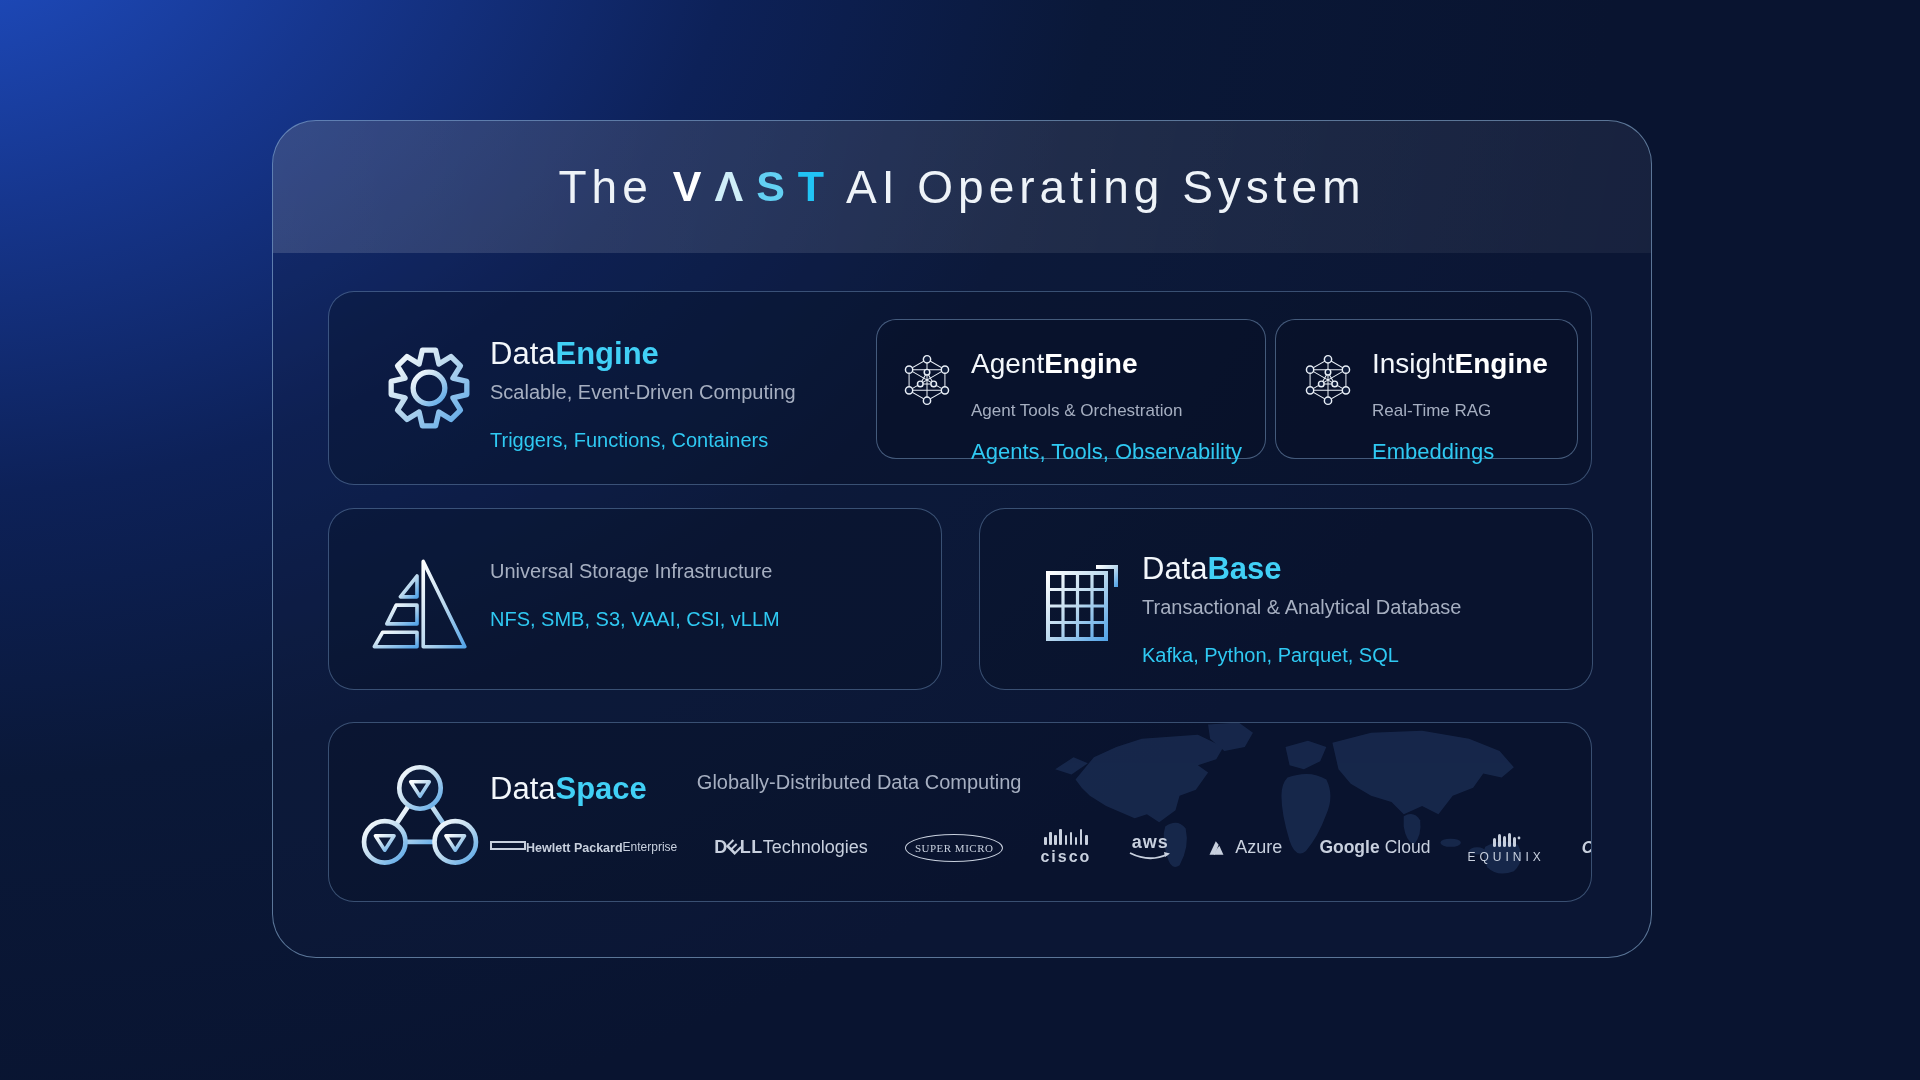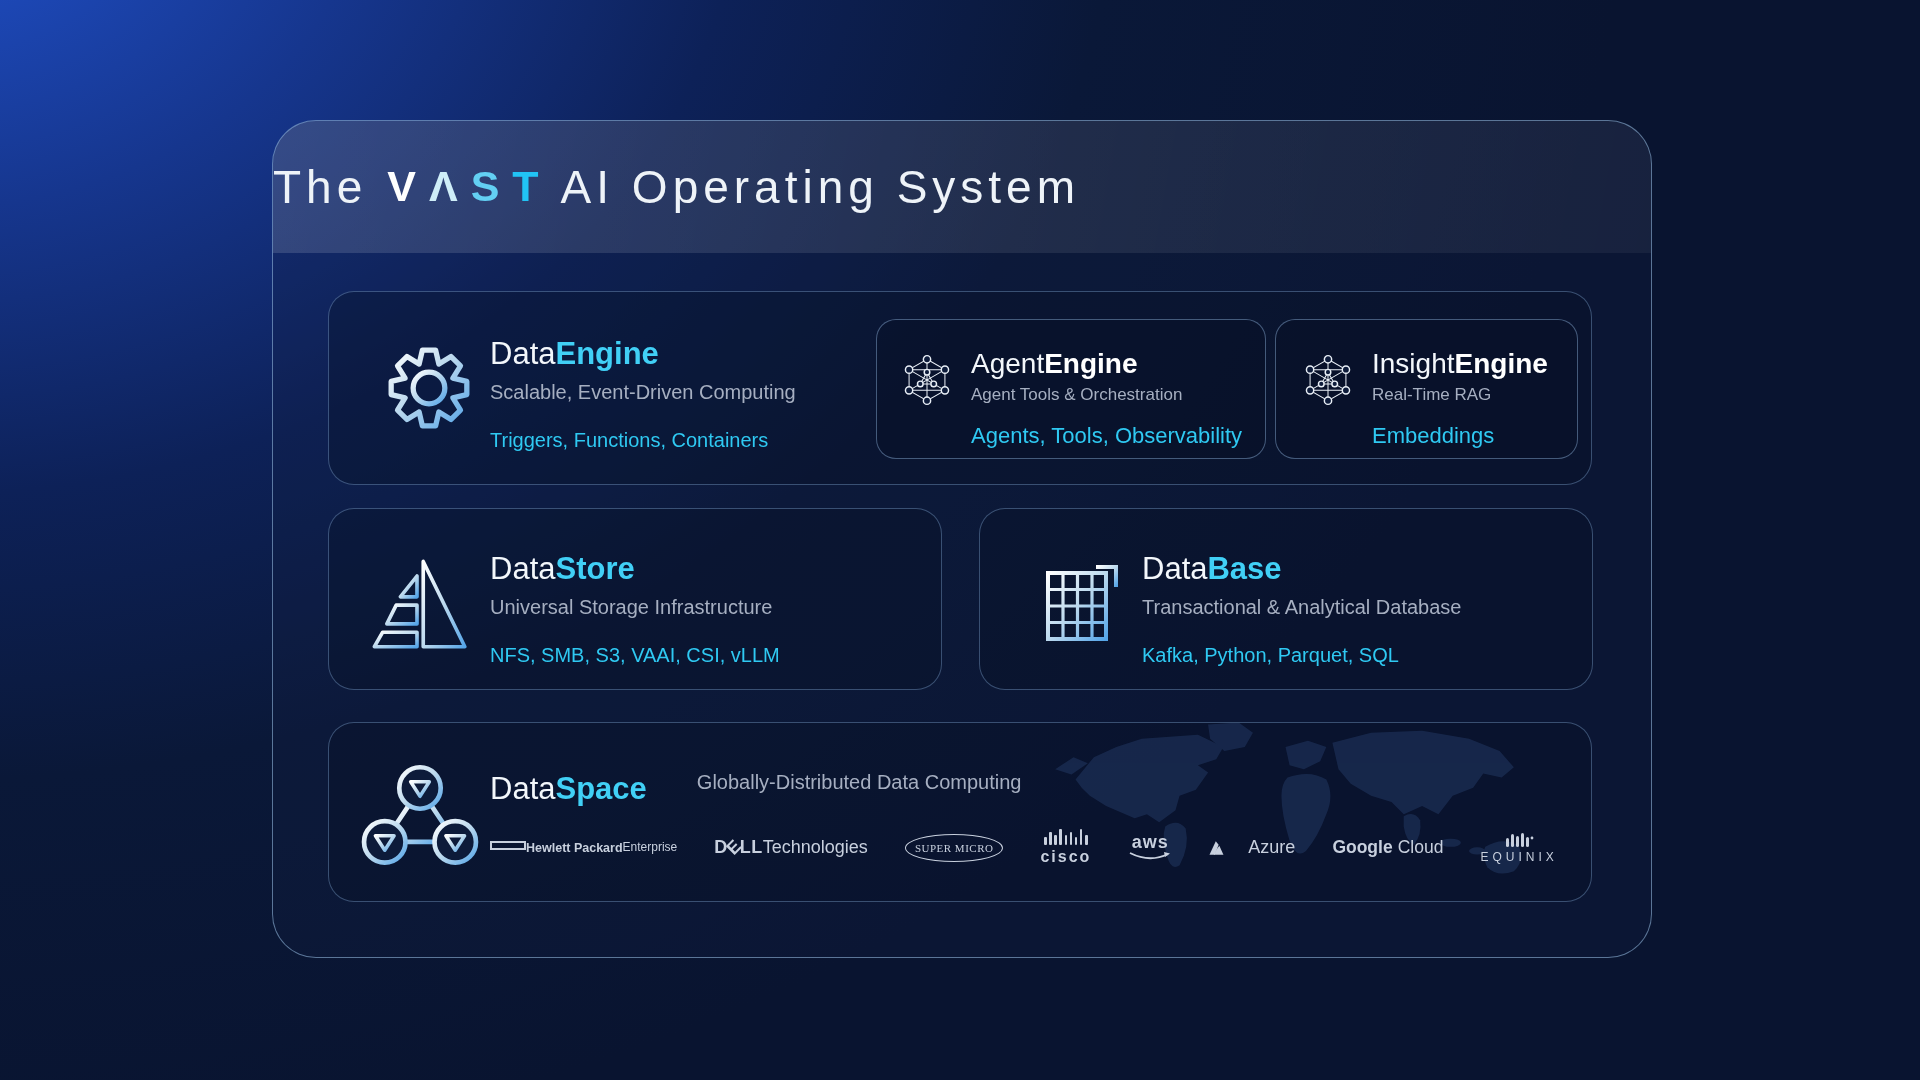--- a/index.html
+++ b/index.html
@@ -15,21 +15,21 @@
     border:1.5px solid rgba(156,197,234,.55);border-radius:44px;
     background:rgba(18,32,66,.26);
   }
   .panel-band{
     position:absolute;left:0;top:0;right:0;height:132px;
     border-radius:42px 42px 0 0;
     background:linear-gradient(100deg, rgba(255,255,255,.14), rgba(255,255,255,.07) 70%, rgba(255,255,255,.05));
   }
   .panel-title{
     position:absolute;left:0;top:0;right:0;height:132px;
-    display:flex;align-items:center;gap:20px;
+    display:flex;align-items:center;justify-content:center;gap:20px;
   }
   .t-light{font-size:46px;font-weight:300;letter-spacing:5px;color:#eef3f8;}
   .brand{display:flex;gap:11px;align-items:center;transform:translateY(-1px);}
   .brand span{font-size:43px;font-weight:800;letter-spacing:2px;}
   .b0{color:#ffffff;} .b1{color:#cfeef8;} .b2{color:#63d0f3;} .b3{color:#21c4f5;}
   
   .card{
     position:absolute;border:1px solid rgba(130,168,214,.40);border-radius:26px;
     background:rgba(6,14,34,.32);
   }
@@ -43,21 +43,21 @@
   }
   .agent{left:547px;top:27px;width:388px;height:138px;}
   .insight{left:946px;top:27px;width:301px;height:138px;}
   .abs{position:absolute;}
   .card-title{font-size:31px;color:#f3f7fb;font-weight:400;white-space:nowrap;}
   .card-title b{font-weight:700;color:#41d0f6;}
   .card-sub{font-size:20px;color:#a6afc1;margin-top:9px;white-space:nowrap;}
   .card-feat{font-size:20px;color:#2fc9f2;margin-top:25px;white-space:nowrap;}
   .sub-title{font-size:28px;color:#f3f7fb;font-weight:400;white-space:nowrap;}
   .sub-title b{font-weight:700;color:#ffffff;}
-  .sub-sub{font-size:17px;color:#a6afc1;margin-top:5px;white-space:nowrap;}
+  .sub-sub{font-size:17px;color:#a6afc1;margin-top:21px;white-space:nowrap;}
   .sub-feat{font-size:22px;color:#2fc9f2;margin-top:18px;white-space:nowrap;}
   
   .space-head{display:flex;align-items:flex-start;gap:50px;}
   .space-sub{font-size:20px;color:#a6afc1;white-space:nowrap;}
   .map{position:absolute;right:16px;top:-8px;width:530px;height:176px;opacity:.6;pointer-events:none;}
   
   .logos{position:absolute;left:161px;top:106px;right:30px;display:flex;align-items:center;gap:37px;}
   .logo{color:#c8d0de;display:flex;align-items:center;flex:0 0 auto;}
   .hpe{flex-direction:row;align-items:flex-start;line-height:1.12;}
   .hpe .bar{width:36px;height:9px;border:2.5px solid #c8d0de;margin-bottom:4px;box-sizing:border-box;}
@@ -67,21 +67,21 @@
   .dell .dl{font-weight:800;letter-spacing:.5px;}
   .dell .e{display:inline-block;transform:rotate(-45deg);font-weight:800;}
   .dell .tech{font-weight:400;}
   .supermicro{border:1.5px solid #c8d0de;border-radius:50%;padding:7px 9px;font-size:11px;letter-spacing:.5px;font-family:"Liberation Serif",serif;white-space:nowrap;}
   .cisco{flex-direction:column;gap:3px;}
   .cisco .bars{display:flex;align-items:flex-end;gap:2.5px;}
   .cisco .bars i{width:2.6px;background:#c8d0de;display:block;border-radius:1px;}
   .cisco .word{font-weight:700;font-size:16px;letter-spacing:2px;}
   .aws{flex-direction:column;gap:0;}
   .aws .word{font-weight:800;font-size:18px;letter-spacing:1px;line-height:1;}
-  .azure{gap:22px;font-size:18px;}
+  .azure{gap:9px;font-size:18px;}
   .google{font-size:17.5px;gap:5px;}
   .google .g1{font-weight:700;}
   .equinix{flex-direction:column;gap:3px;font-size:12px;letter-spacing:4px;}
   .coreweave{gap:7px;font-size:16px;}
   .coreweave .cw{font-weight:900;font-style:italic;}
   .coreweave .cwt{font-weight:500;}
   svg{display:block;}
 </style>
 </head>
 <body>
@@ -189,21 +189,20 @@
             </defs>
           <g stroke="url(#g2)" stroke-width="3.5" stroke-linejoin="round">
             <path d="M56,12 L56,94 L96,94 Z"></path>
             <path d="M50,26 L50,46 L34,46 Z"></path>
             <path d="M50,54 L50,72 L21,72 L30,54 Z"></path>
             <path d="M50,80 L50,94 L9,94 L17,80 Z"></path>
           </g>
         </svg>
       </div>
       <div class="abs" style="left:161px;top:42px;">
-        <div class="card-title"><span>Data</span><b>Store</b></div>
         <div class="card-sub">Universal Storage Infrastructure</div>
         <div class="card-feat">NFS, SMB, S3, VAAI, CSI, vLLM</div>
       </div>
     </div>
 
     <div class="card row2b">
       <div class="abs" style="left:52px;top:42px;">
         <svg width="100" height="100" viewBox="0 0 100 100" fill="none">
           <defs>
               <linearGradient id="g3" x1="0" y1="0" x2="1" y2="1">

